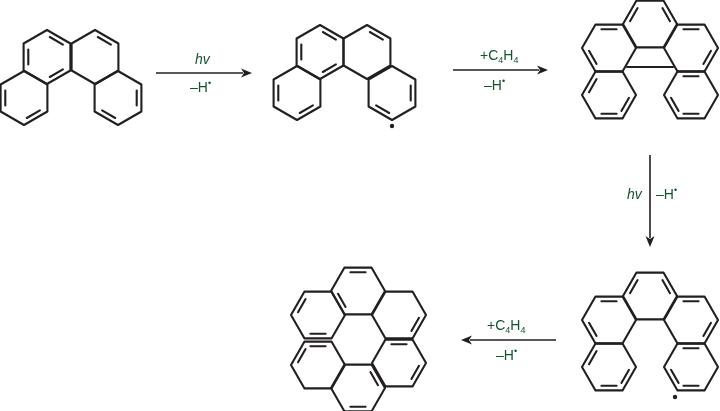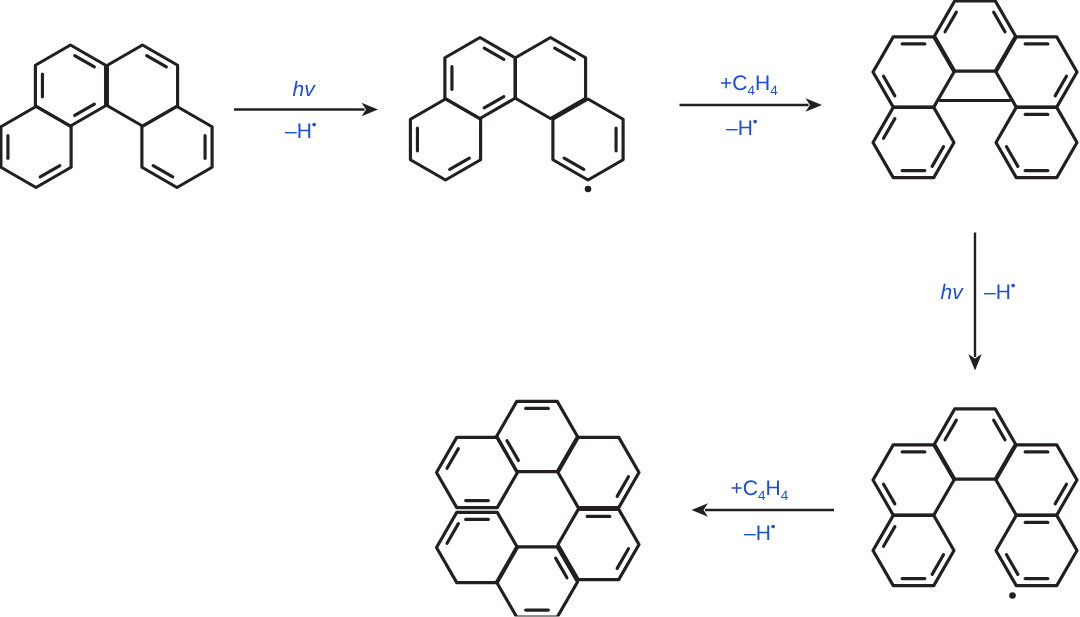--- a/index.html
+++ b/index.html
@@ -2,21 +2,21 @@
 <html><head>
 <meta charset="utf-8">
 <style>
   html, body { margin:0; padding:0; background:#ffffff; }
   body { width:720px; height:411px; position:relative; overflow:hidden; font-family:"Liberation Sans", sans-serif; }
   #scheme { position:absolute; left:0; top:0; }
   .bond { stroke:#231f20; stroke-width:2.1; fill:none; stroke-linecap:round; stroke-linejoin:round; }
   .arrow-line { stroke:#231f20; stroke-width:1.6; fill:none; }
   .arrow-head { fill:#231f20; }
   .radical { fill:#231f20; }
-  .label { position:absolute; color:#1d4ed8; font-size:14px; white-space:nowrap; line-height:1; }
+  .label { position:absolute; color:#14532d; font-size:14px; white-space:nowrap; line-height:1; }
   .label i { font-style:italic; }
   .label sub { font-size:9px; vertical-align:-3px; line-height:0; }
   .label sup { font-size:9px; vertical-align:6px; line-height:0; }
 </style>
 </head>
 <body>
 
 <svg id="scheme" width="720" height="411" viewBox="0 0 720 411" xmlns="http://www.w3.org/2000/svg">
   <g id="mol-0">
       <polygon points="47.0,30.0 70.4,43.5 70.4,70.5 47.0,84.0 23.6,70.5 23.6,43.5" class="bond"></polygon>

